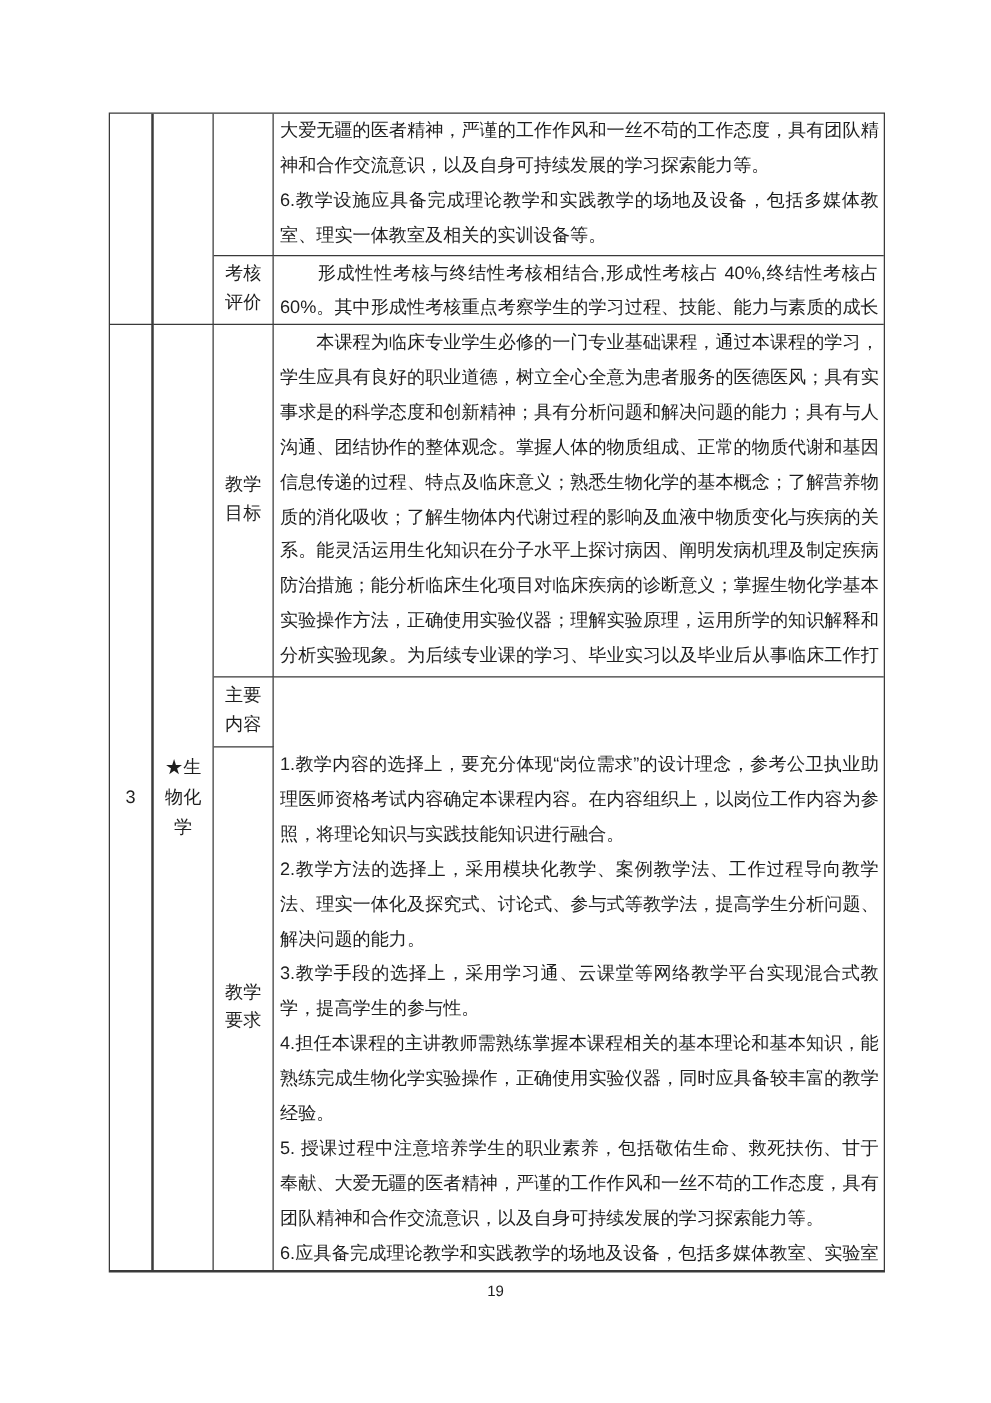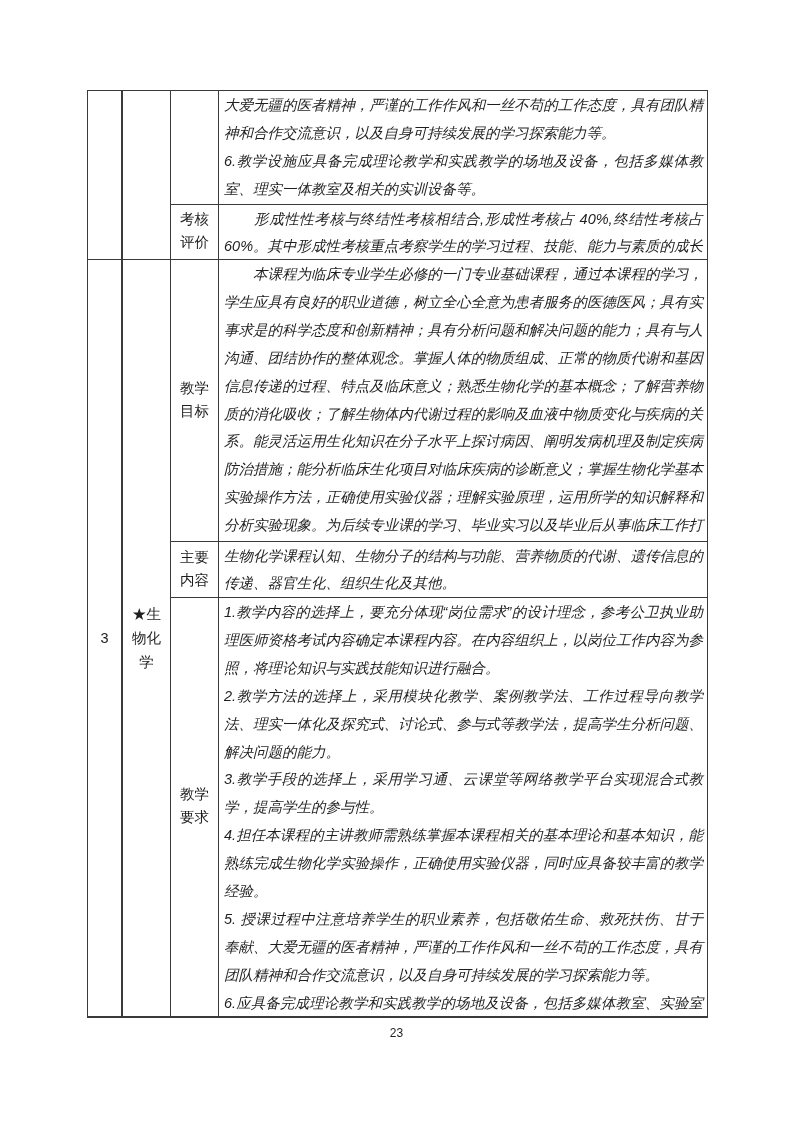--- a/index.html
+++ b/index.html
@@ -58,21 +58,20 @@
     line-height: 24px;
     white-space: pre-line;
   }
   .content-cell {
     font-size: 14.5px;
     line-height: 27.9px;
     padding: 1px 4px 0 5px;
     text-align: justify;
     text-justify: inter-character;
     white-space: pre-line;
-    font-style: italic;
   }
   .content-cell.tight {
     line-height: 26.5px;
   }
   .page-number {
     position: absolute;
     left: 0;
     top: 1026px;
     width: 100%;
     text-align: center;
@@ -100,26 +99,25 @@
   <div class="cell br center-cell" style="grid-column:2; grid-row:3/6;">★生
 物化
 学</div>
 
   <div class="cell br bb label-cell" style="grid-column:3; grid-row:3;">教学
 目标</div>
   <div class="cell bb content-cell" style="grid-column:4; grid-row:3;">　　本课程为临床专业学生必修的一门专业基础课程，通过本课程的学习，学生应具有良好的职业道德，树立全心全意为患者服务的医德医风；具有实事求是的科学态度和创新精神；具有分析问题和解决问题的能力；具有与人沟通、团结协作的整体观念。掌握人体的物质组成、正常的物质代谢和基因信息传递的过程、特点及临床意义；熟悉生物化学的基本概念；了解营养物质的消化吸收；了解生物体内代谢过程的影响及血液中物质变化与疾病的关系。能灵活运用生化知识在分子水平上探讨病因、阐明发病机理及制定疾病防治措施；能分析临床生化项目对临床疾病的诊断意义；掌握生物化学基本实验操作方法，正确使用实验仪器；理解实验原理，运用所学的知识解释和分析实验现象。为后续专业课的学习、毕业实习以及毕业后从事临床工作打下坚实的专业基础。</div>
 
   <div class="cell br bb label-cell" style="grid-column:3; grid-row:4;">主要
 内容</div>
-  <div class="cell bb content-cell tight" style="grid-column:4; grid-row:4;">生物化学课程认知、生物分子的结构与功能、营养物质的代谢、遗传信息的传递、器官生化、组织生化及其他。</div>
 
   <div class="cell br label-cell" style="grid-column:3; grid-row:5;">教学
 要求</div>
   <div class="cell content-cell" style="grid-column:4; grid-row:5;">1.教学内容的选择上，要充分体现“岗位需求”的设计理念，参考公卫执业助理医师资格考试内容确定本课程内容。在内容组织上，以岗位工作内容为参照，将理论知识与实践技能知识进行融合。
 2.教学方法的选择上，采用模块化教学、案例教学法、工作过程导向教学法、理实一体化及探究式、讨论式、参与式等教学法，提高学生分析问题、解决问题的能力。
 3.教学手段的选择上，采用学习通、云课堂等网络教学平台实现混合式教学，提高学生的参与性。
 4.担任本课程的主讲教师需熟练掌握本课程相关的基本理论和基本知识，能熟练完成生物化学实验操作，正确使用实验仪器，同时应具备较丰富的教学经验。
 5. 授课过程中注意培养学生的职业素养，包括敬佑生命、救死扶伤、甘于奉献、大爱无疆的医者精神，严谨的工作作风和一丝不苟的工作态度，具有团队精神和合作交流意识，以及自身可持续发展的学习探索能力等。
 6.应具备完成理论教学和实践教学的场地及设备，包括多媒体教室、实验室及相关的实验设备和材料等。</div>
 
 </div>
 
-<div class="page-number">23</div>
+<div class="page-number">19</div>
 
 </body></html>

